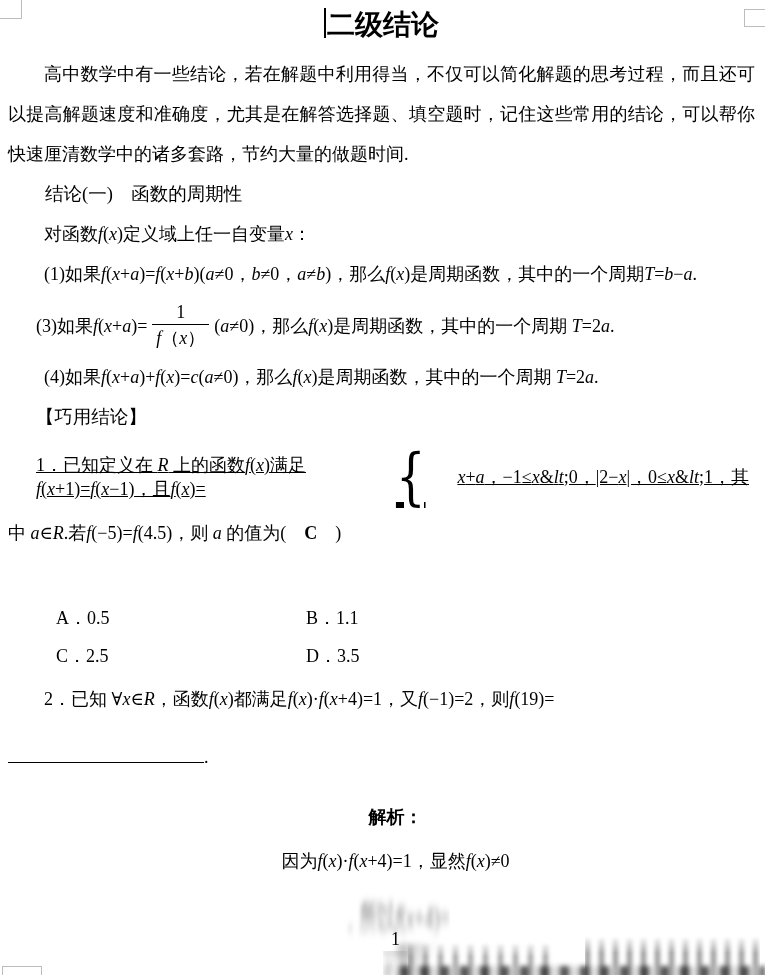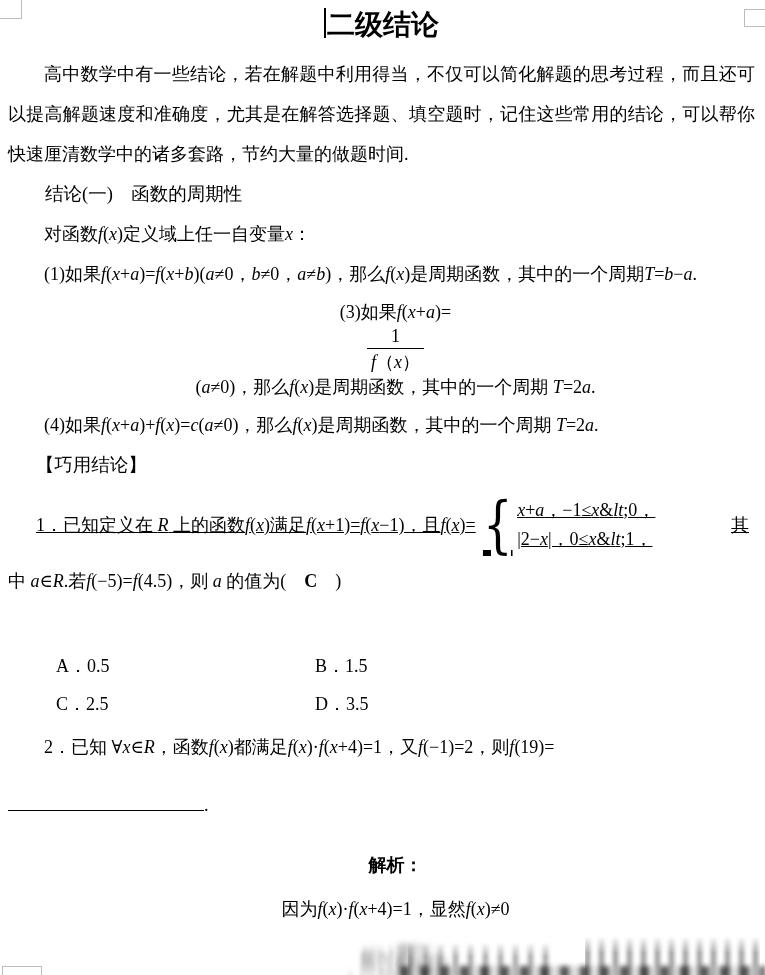--- a/index.html
+++ b/index.html
@@ -32,26 +32,26 @@
   .frac .fr-num{display:block;line-height:24px;padding:0 4px;border-bottom:1.6px solid #000;}
   .frac .fr-den{display:block;line-height:26px;padding:0 4px;}
   .flexline{display:flex;align-items:center;margin:0;font-size:18px;}
   .flexline .lead-in{white-space:nowrap;}
   .pad-indent{padding-left:28px;}
 
   
   .q1-row{display:flex;align-items:center;margin-top:4px;min-height:72px;font-size:18px;text-decoration:underline;}
   .piecewise{display:flex;align-items:center;margin-left:2px;}
   .brace{font-size:62px;font-weight:400;line-height:62px;transform:scaleX(.75);transform-origin:center;font-family:"DejaVu Serif",serif;}
-  .cases{display:flex;flex-direction:column;}
+  .cases{display:flex;margin-left:27px;}
   .case{line-height:29px;white-space:nowrap;}
   .q1-tail{margin-left:auto;margin-right:6px;}
 
   
-  .opt-row{display:flex;line-height:38px;font-size:18px;gap:9px;}
+  .opt-row{display:flex;line-height:38px;font-size:18px;}
   .opt1{margin-left:48px;width:250px;}
   .opt2{width:250px;}
 
   .blank-line{line-height:40px;font-size:18px;}
   .blank-underline{display:inline-block;width:196px;border-bottom:1.6px solid #000;height:24px;}
 
   
   .sol2-row{display:flex;align-items:center;margin-left:28px;line-height:44px;font-size:18px;flex-direction:column;}
   .smear{
     display:inline-block;color:#3c3c3c;
@@ -95,21 +95,21 @@
 
   <p class="t indent" style="margin-top:8px;font-family:Liberation Serif, serif;">高中数学中有一些结论，若在解题中利用得当，不仅可以简化解题的思考过程，而且还可以提高解题速度和准确度，尤其是在解答选择题、填空题时，记住这些常用的结论，可以帮你快速厘清数学中的诸多套路，节约大量的做题时间.</p>
 
   <p class="heading">结论(一)　函数的周期性</p>
 
   <p class="t indent">对函数<i>f</i>(<i>x</i>)定义域上任一自变量<i>x</i>：</p>
 
   <p class="t indent">(1)如果<i>f</i>(<i>x</i>+<i>a</i>)=<i>f</i>(<i>x</i>+<i>b</i>)(<i>a</i>≠0，<i>b</i>≠0，<i>a</i>≠<i>b</i>)，那么<i>f</i>(<i>x</i>)是周期函数，其中的一个周期<i>T</i>=<i>b</i>−<i>a</i>.</p>
 
 
-  <div class="flexline pad-indent" style="margin:6px 0;flex-direction:column;">
+  <div class="flexline pad-indent" style="margin:6px 0;">
     <span class="lead-in">(3)如果<i>f</i>(<i>x</i>+<i>a</i>)=</span>
     <span class="frac">
       <span class="fr-num">1</span>
       <span class="fr-den"><i>f</i>（<i>x</i>）</span>
     </span>
     <span> (<i>a</i>≠0)，那么<i>f</i>(<i>x</i>)是周期函数，其中的一个周期 <i>T</i>=2<i>a</i>.</span>
   </div>
 
   <p class="t indent">(4)如果<i>f</i>(<i>x</i>+<i>a</i>)+<i>f</i>(<i>x</i>)=<i>c</i>(<i>a</i>≠0)，那么<i>f</i>(<i>x</i>)是周期函数，其中的一个周期 <i>T</i>=2<i>a</i>.</p>
 
@@ -124,21 +124,21 @@
         <span class="case">|2−<i>x</i>|，0≤<i>x</i>&amp;<i>l</i><i>t</i>;1，</span>
       </span>
     </span>
     <span class="q1-tail">其</span>
   </div>
 
   <p class="t"><span>中 <i>a</i>∈<i>R</i>.若<i>f</i>(−5)=<i>f</i>(4.5)，则 <i>a</i> 的值为(　</span><b>C</b><span>　)</span></p>
 
   <div class="opt-row" style="margin-top:46px;">
     <span class="opt1">A．0.5</span>
-    <span class="opt2">B．1.5</span>
+    <span class="opt2">B．1.1</span>
   </div>
   <div class="opt-row">
     <span class="opt1">C．2.5</span>
     <span class="opt2">D．3.5</span>
   </div>
 
 
   <p class="t indent" style="margin-top:4px;">2．已知 ∀<i>x</i>∈<i>R</i>，函数<i>f</i>(<i>x</i>)都满足<i>f</i>(<i>x</i>)·<i>f</i>(<i>x</i>+4)=1，又<i>f</i>(−1)=2，则<i>f</i>(19)=</p>
 
   <p class="blank-line"><span class="blank-underline"></span><span>.</span></p>

